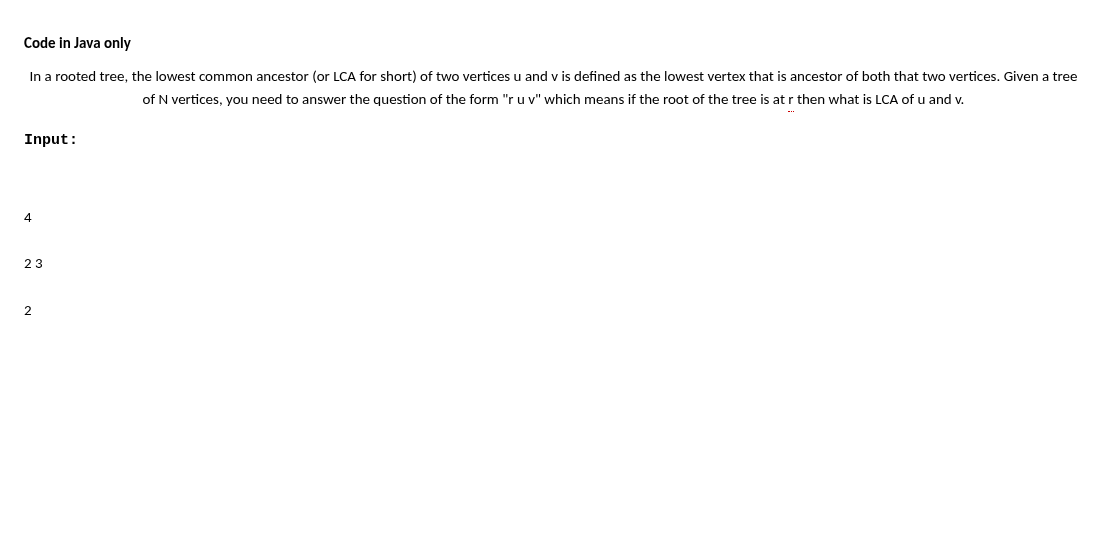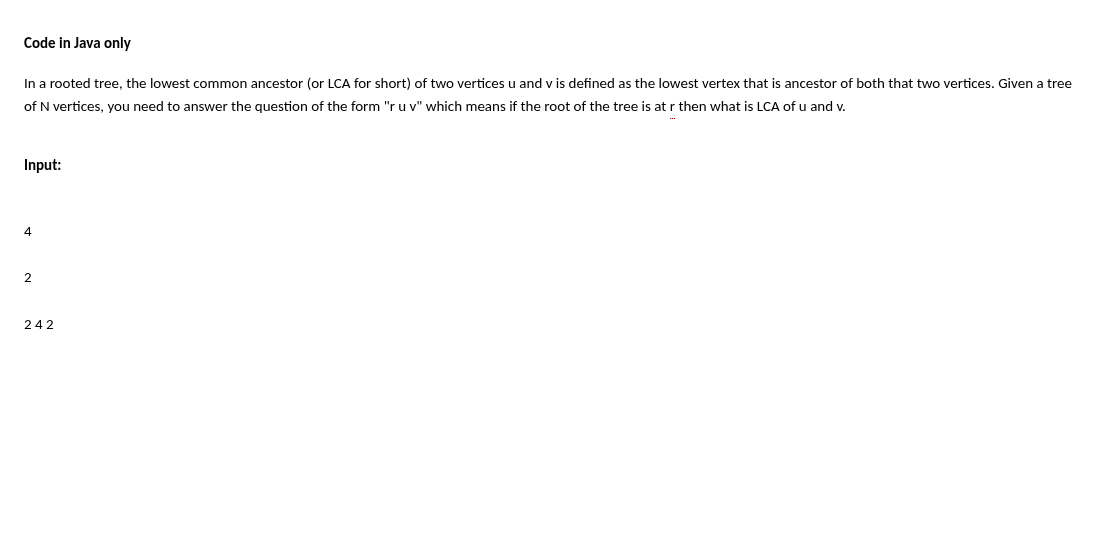--- a/index.html
+++ b/index.html
@@ -11,29 +11,31 @@
       font-family: Calibri, Arial, sans-serif;
       font-size: 15px;
       color: #000;
       background: #fff;
       padding: 32px 24px;
       width: 1107px;
       line-height: 1.5;
     }
     .heading {
       font-weight: bold;
-      margin-bottom: 17px;
+      margin-bottom: 10px;
     }
     .paragraph {
-      margin-bottom: 35px;
+      margin-bottom: 18px;
       line-height: 1.55;
+      text-align: center;
     }
     .section-label {
       font-weight: bold;
-      margin-bottom: 20px;
+      margin-bottom: 30px;
+      font-family: Liberation Mono, monospace;
     }
     .data-block {
       margin-bottom: 18px;
       line-height: 1.55;
       white-space: pre-line;
     }
     .underline-r {
       display: inline-block;
       border-bottom: 1px dotted #c00;
       padding-bottom: 0px;
@@ -45,15 +47,15 @@
 <div class="heading">Code in Java only</div>
 
 <div class="paragraph">
   <span>In a rooted tree, the lowest common ancestor (or LCA for short) of two vertices u and v is defined as the lowest vertex that is ancestor of both that two vertices. Given a tree of N vertices, you need to answer the question of the form "r u v" which means if the root of the tree is at </span><span class="underline-r">r</span><span> then what is LCA of u and v.</span>
 </div>
 
 <div class="section-label">Input:</div>
 
 <div class="data-block">
   <div>4</div>
+  <div>2 3</div>
   <div>2</div>
-  <div>2 4 2</div>
 </div>
 
 </body></html>

